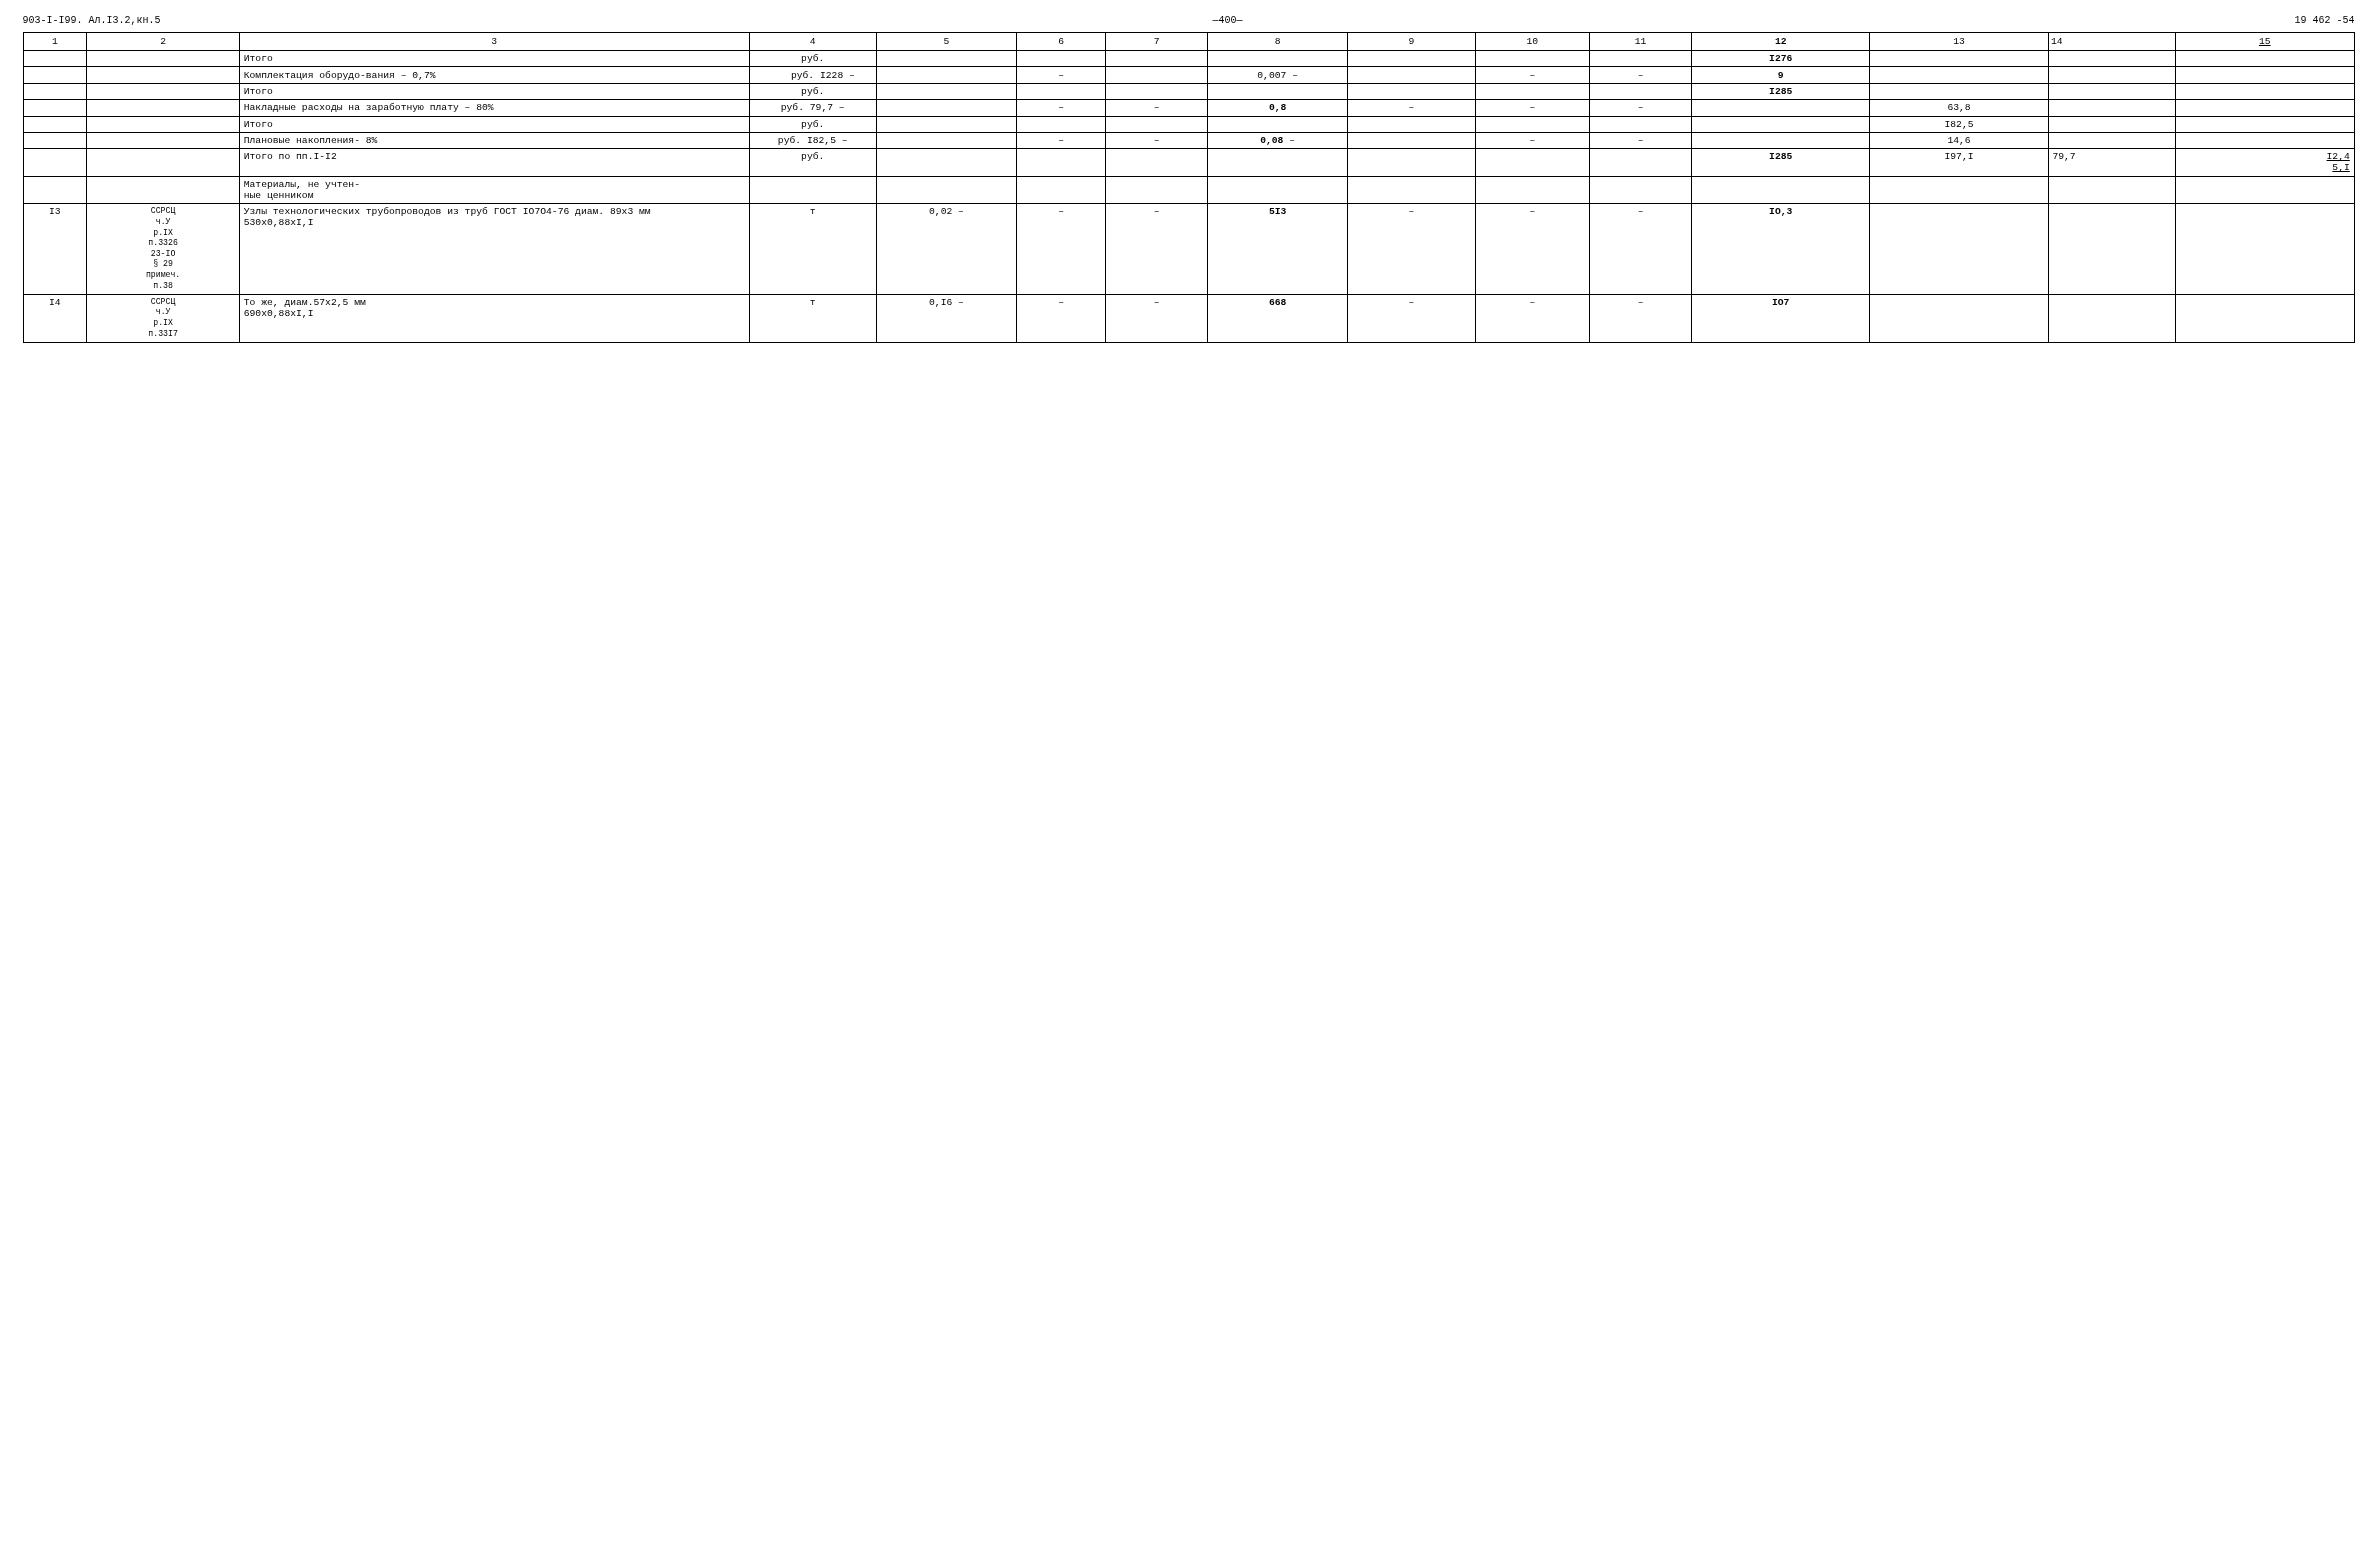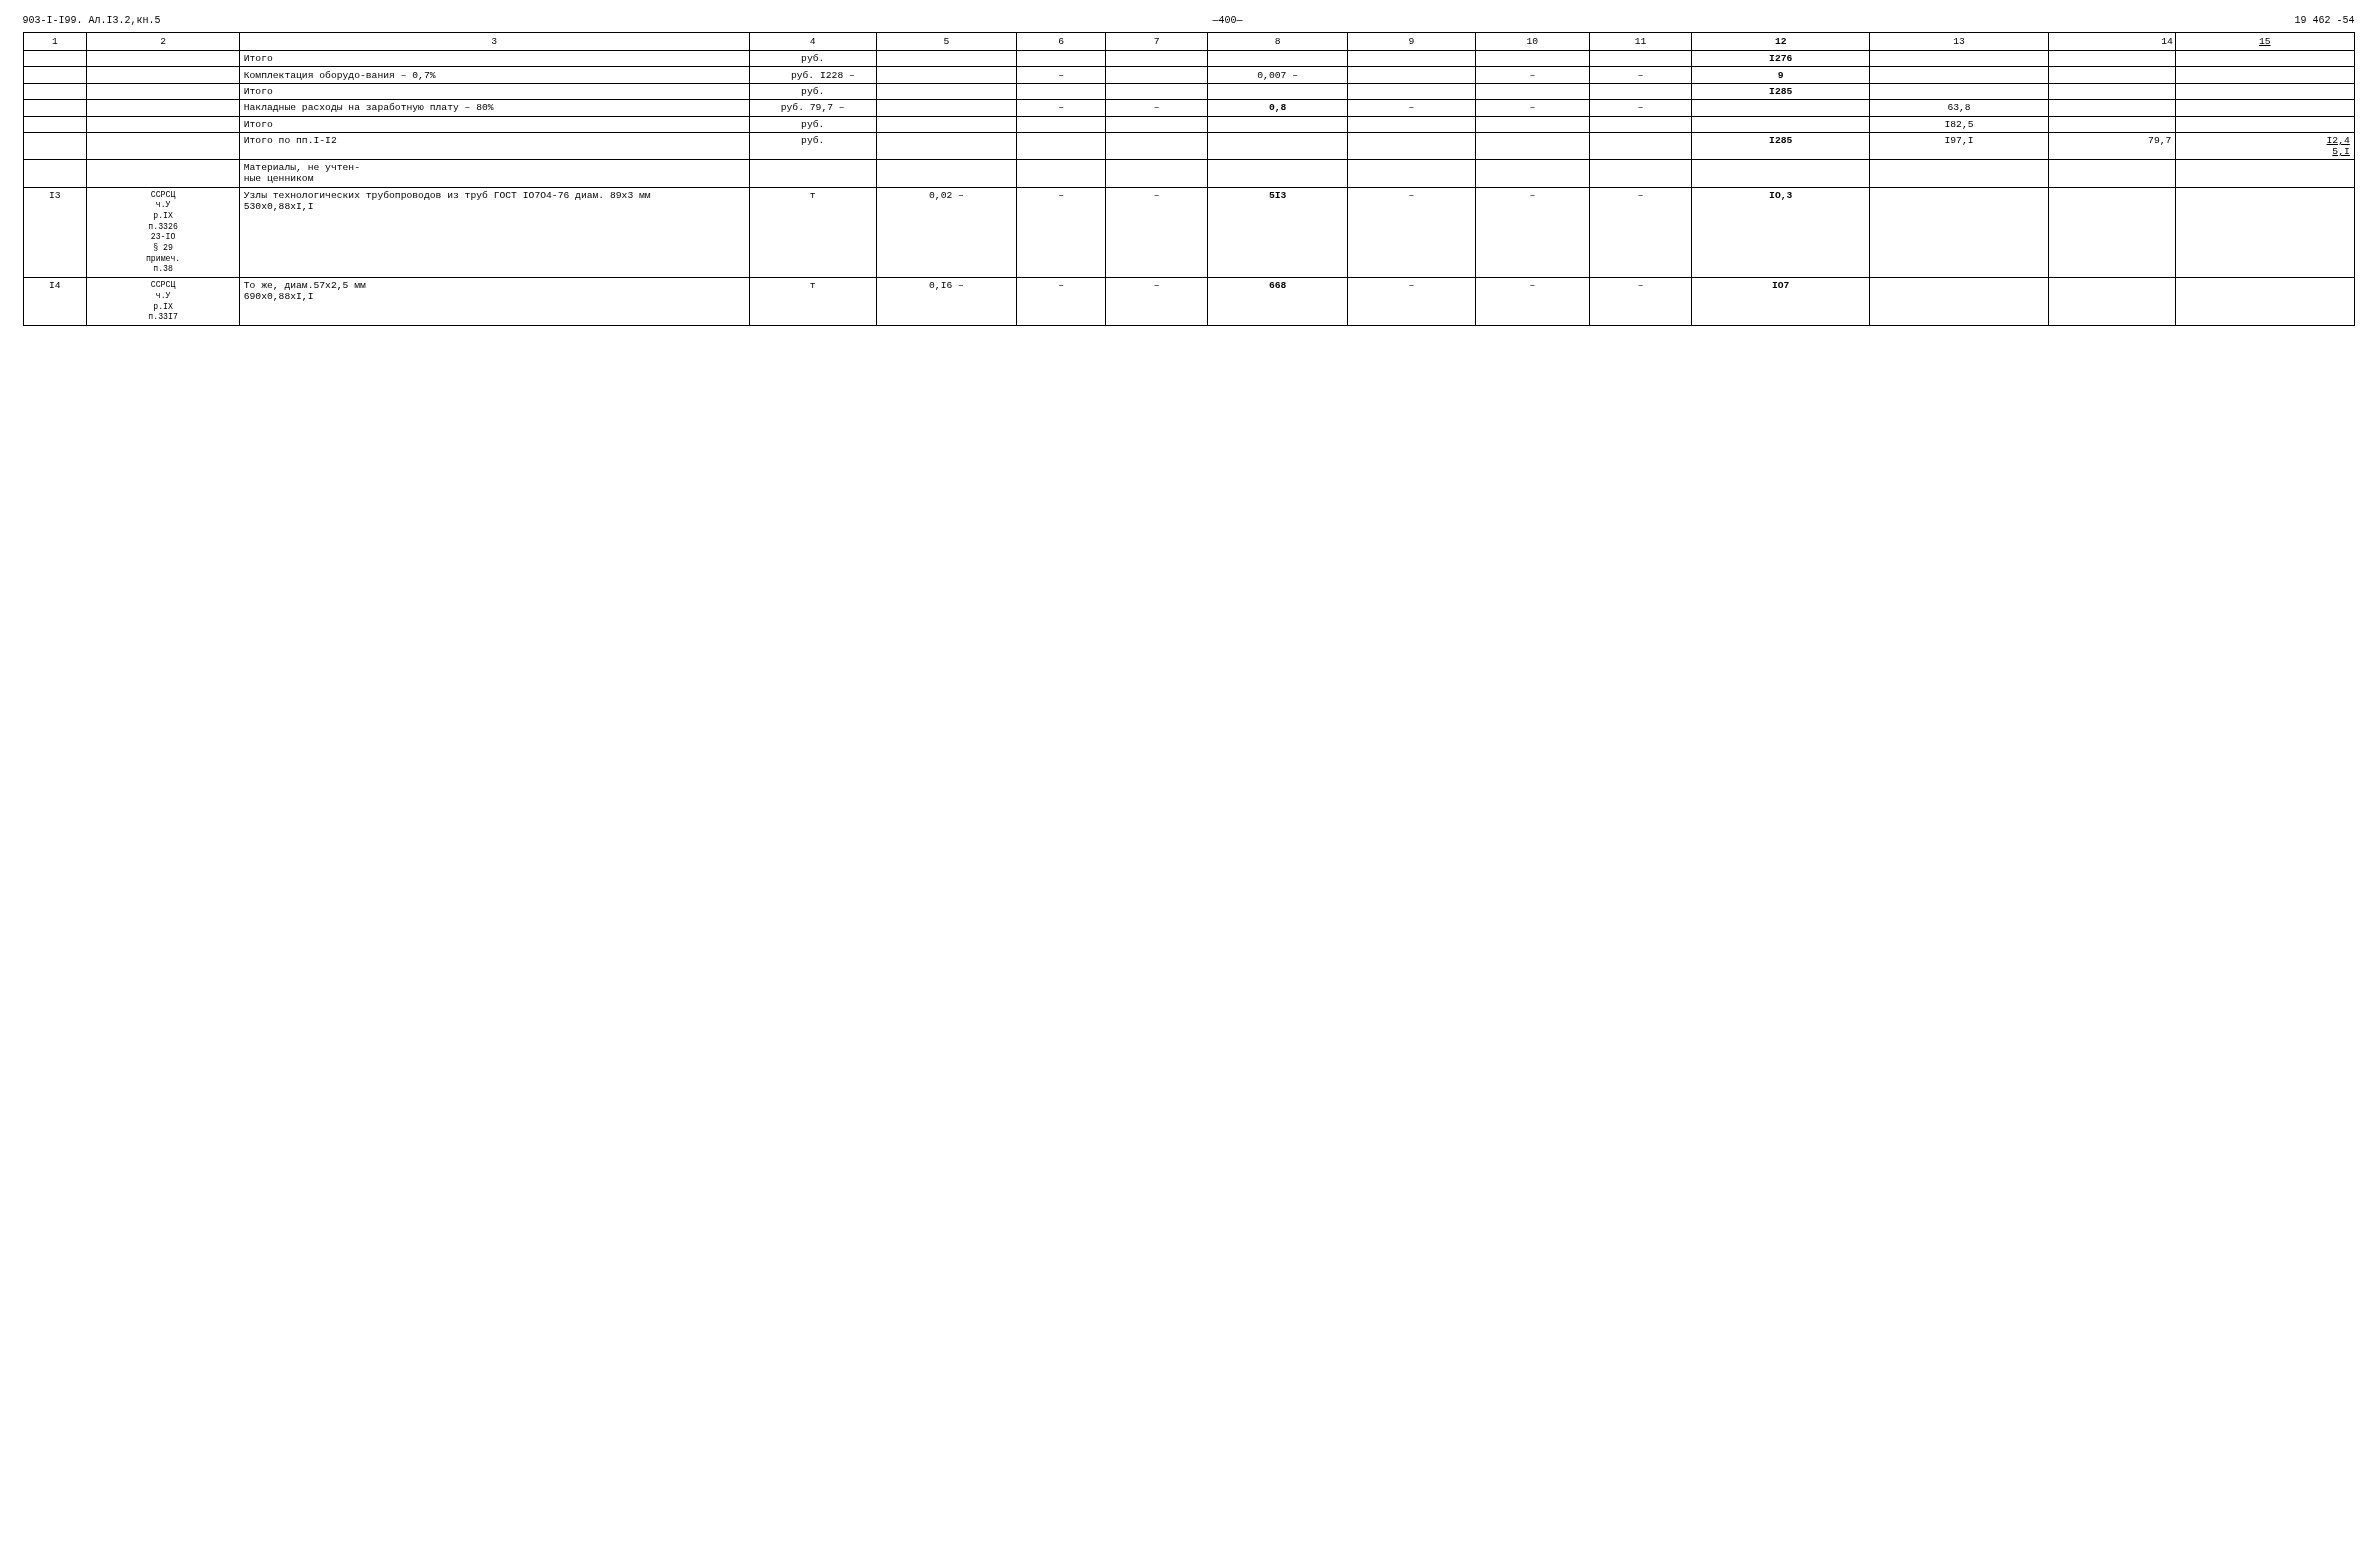--- a/index.html
+++ b/index.html
@@ -43,21 +43,21 @@
     .col-4 { width: 5%; text-align: center; }
     .col-5 { width: 5.5%; text-align: center; }
     .col-6 { width: 3.5%; text-align: center; }
     .col-7 { width: 4%; text-align: center; }
     .col-8 { width: 5.5%; text-align: center; }
     .col-9 { width: 5%; text-align: center; }
     .col-10 { width: 4.5%; text-align: center; }
     .col-11 { width: 4%; text-align: center; }
     .col-12 { width: 7%; text-align: center; font-weight: bold; }
     .col-13 { width: 7%; text-align: center; }
-    .col-14 { width: 5%; text-align: right; margin-top: 40px; }
+    .col-14 { width: 5%; text-align: left; margin-top: 40px; }
     .col-15 { width: 7%; text-align: center; text-decoration: underline; }
     .col-ref { font-size: 8.2px; line-height: 1.3; }
   </style>
 </head>
 <body>
 
 <div class="page-header">
   <span>903-I-I99. Ал.I3.2,кн.5</span>
   <span>—400—</span>
   <span>19 462 -54</span>
@@ -168,20 +168,37 @@
       <td class="col-8"></td>
       <td class="col-9"></td>
       <td class="col-10"></td>
       <td class="col-11"></td>
       <td class="col-12"></td>
       <td class="col-13">I82,5</td>
       <td class="col-14"></td>
       <td class="col-15"></td>
     </tr>
 
+    <tr>
+      <td class="col-1"></td>
+      <td class="col-2"></td>
+      <td class="col-3">Плановые накопления- 8%</td>
+      <td class="col-4" style="white-space:nowrap;">руб. I82,5 –</td>
+      <td class="col-5"></td>
+      <td class="col-6">–</td>
+      <td class="col-7">–</td>
+      <td class="col-8"><strong>0,08</strong> –</td>
+      <td class="col-9"></td>
+      <td class="col-10">–</td>
+      <td class="col-11">–</td>
+      <td class="col-12"></td>
+      <td class="col-13">14,6</td>
+      <td class="col-14"></td>
+      <td class="col-15"></td>
+    </tr>
 
     <tr>
       <td class="col-1"></td>
       <td class="col-2"></td>
       <td class="col-3">Итого по пп.I-I2</td>
       <td class="col-4">руб.</td>
       <td class="col-5"></td>
       <td class="col-6"></td>
       <td class="col-7"></td>
       <td class="col-8"></td>

